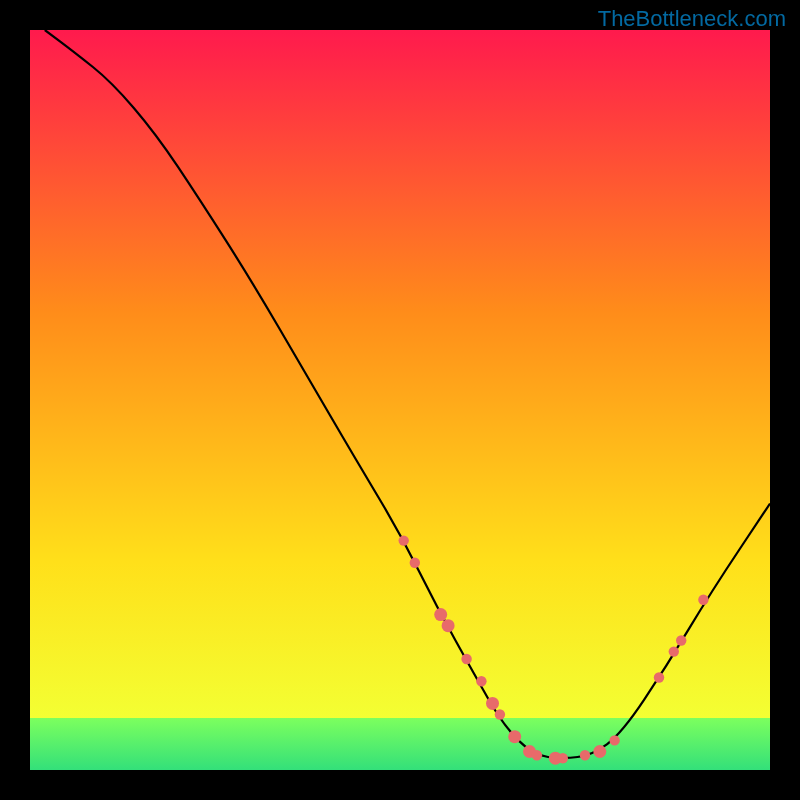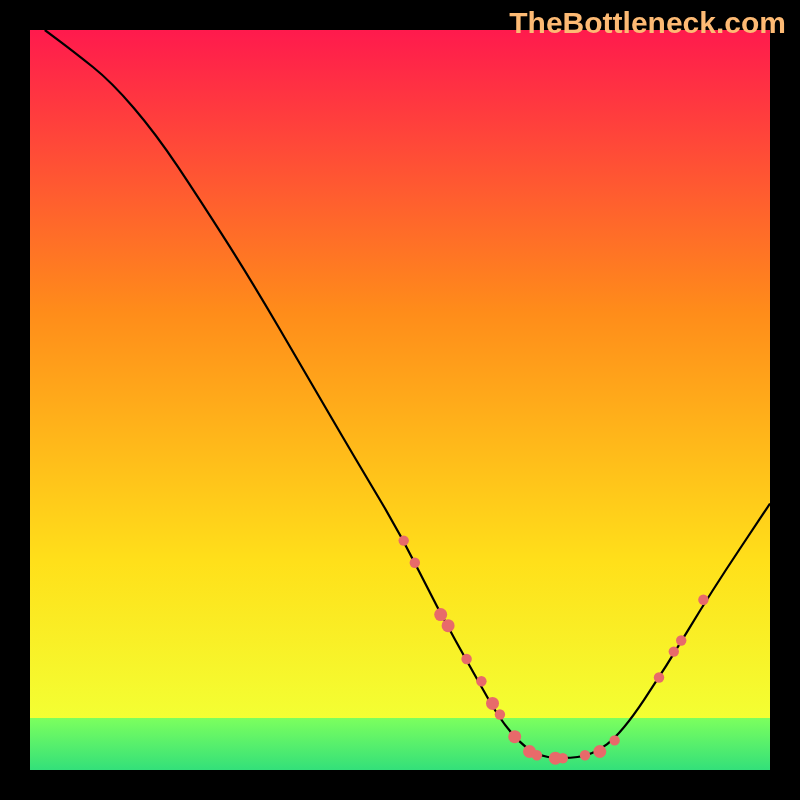--- a/index.html
+++ b/index.html
@@ -8,23 +8,23 @@
     background: #000;
     width: 800px;
     height: 800px;
     position: relative;
     font-family: Arial, sans-serif;
   }
   .watermark {
     position: absolute;
     top: 6px;
     right: 14px;
-    color: #fdba74;
-    font-size: 30px;
-    font-weight: bold;
+    color: #0369a1;
+    font-size: 22px;
+    font-weight: normal;
     z-index: 10;
   }
   .plot-area {
     position: absolute;
     left: 30px;
     top: 30px;
     width: 740px;
     height: 740px;
   }
   svg { display: block; }

